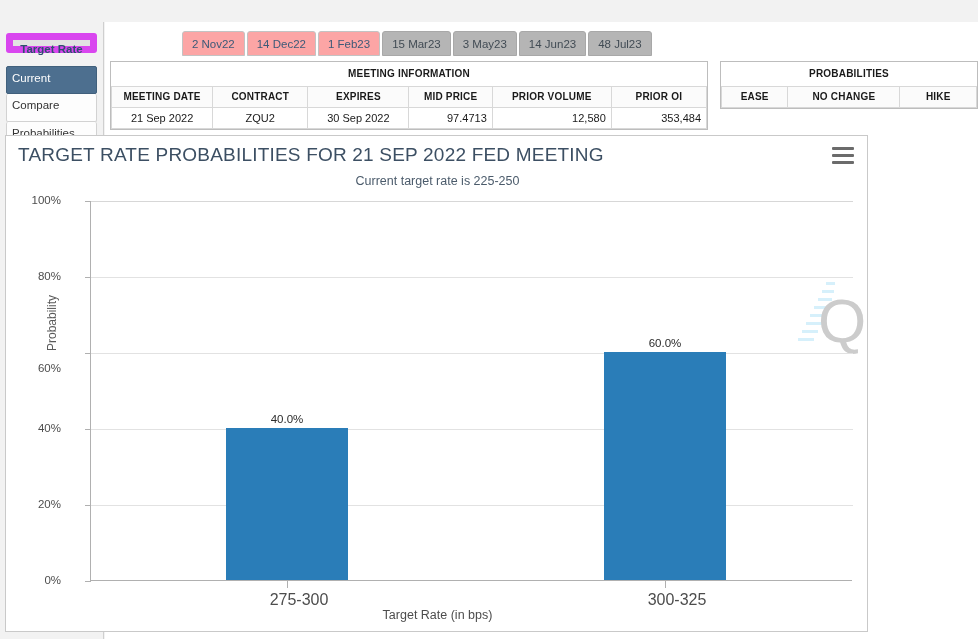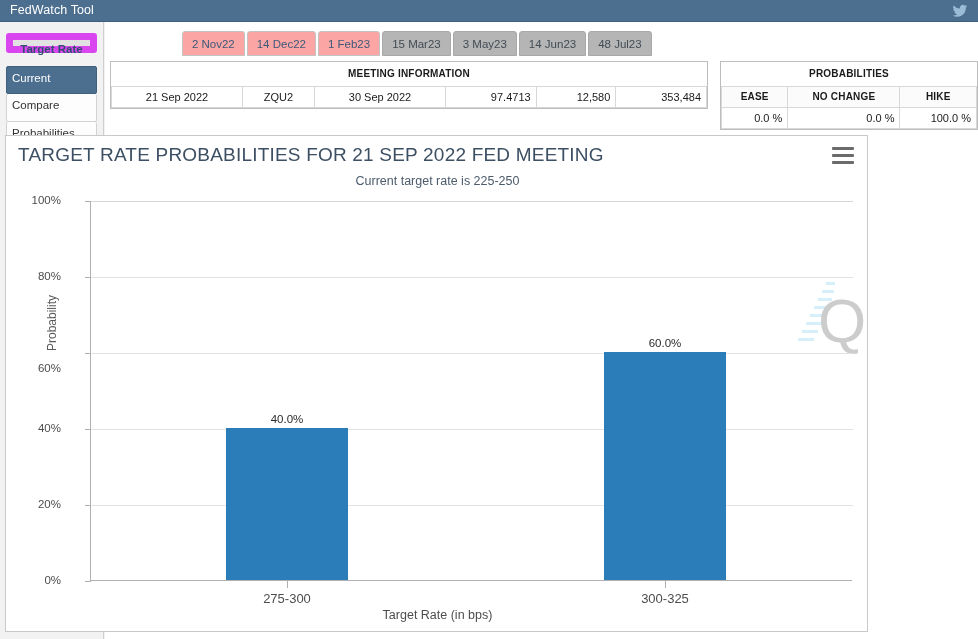--- a/index.html
+++ b/index.html
@@ -265,24 +265,25 @@
   }
   .xtick-mark {
     position: absolute;
     top: 380px;
     width: 1px; height: 7px;
     background: #b0b0b0;
   }
   .xtick-label {
     position: absolute;
     top: 390px;
-    font-size: 13px;
+    font-size: 16px;
     color: #4d4d4d;
     white-space: nowrap;
     transform: translateX(-50%);
+    margin-left: 12px;
   }
   .xlabel {
     position: absolute;
     left: 0; top: 472px;
     width: 863px;
     text-align: center;
     font-size: 12.5px;
     color: #4d4d4d;
   }
 
@@ -305,28 +306,20 @@
     position: absolute;
     height: 3px;
     background: #d6f0fb;
   }
 </style>
 </head>
 <body>
 
 <div id="app">
 
-  <div class="topbar">
-    <div class="topbar-title">FedWatch Tool</div>
-    <div class="twitter-icon">
-      <svg viewBox="0 0 24 24" width="18" height="16" aria-hidden="true">
-        <path fill="#9bbcd6" d="M23 4.9a9 9 0 0 1-2.6.7 4.5 4.5 0 0 0 2-2.5 9 9 0 0 1-2.9 1.1 4.5 4.5 0 0 0-7.7 4.1A12.8 12.8 0 0 1 2.5 3.6a4.5 4.5 0 0 0 1.4 6 4.5 4.5 0 0 1-2-.6v.1a4.5 4.5 0 0 0 3.6 4.4 4.5 4.5 0 0 1-2 .1 4.5 4.5 0 0 0 4.2 3.1A9 9 0 0 1 1 18.6a12.7 12.7 0 0 0 6.9 2c8.3 0 12.8-6.9 12.8-12.8v-.6A9 9 0 0 0 23 4.9z"></path>
-      </svg>
-    </div>
-  </div>
 
   <div class="sidebar">
 
     <div class="side-group-header">Target Rate</div>
     <div class="side-item first active">Current</div>
     <div class="side-item">Compare</div>
     <div class="side-item">Probabilities</div>
 
     <div class="side-spacer"></div>
 
@@ -356,20 +349,28 @@
       <div class="tab disabled">48 Jul23</div>
     </div>
 
     <div class="tables-row">
 
       <div class="panel meeting">
         <table class="grid">
           <tbody>
               <tr>
             <td class="caption" colspan="6">MEETING INFORMATION</td>
+          </tr>
+          <tr>
+            <th class="colhead" style="width:17%">MEETING DATE</th>
+            <th class="colhead" style="width:16%">CONTRACT</th>
+            <th class="colhead" style="width:17%">EXPIRES</th>
+            <th class="colhead" style="width:14%">MID PRICE</th>
+            <th class="colhead" style="width:20%">PRIOR VOLUME</th>
+            <th class="colhead" style="width:16%">PRIOR OI</th>
           </tr>
           <tr>
             <td class="cell-center">21 Sep 2022</td>
             <td class="cell-center">ZQU2</td>
             <td class="cell-center">30 Sep 2022</td>
             <td class="cell-right">97.4713</td>
             <td class="cell-right">12,580</td>
             <td class="cell-right">353,484</td>
           </tr>
         </tbody>
@@ -380,25 +381,20 @@
         <table class="grid">
           <tbody>
               <tr>
             <td class="caption" colspan="3">PROBABILITIES</td>
           </tr>
           <tr>
             <th class="colhead" style="width:26%">EASE</th>
             <th class="colhead" style="width:44%">NO CHANGE</th>
             <th class="colhead" style="width:30%">HIKE</th>
           </tr>
-          <tr>
-            <td class="cell-right">0.0 %</td>
-            <td class="cell-right">0.0 %</td>
-            <td class="cell-right">100.0 %</td>
-          </tr>
         </tbody>
           </table>
       </div>
 
     </div>
   </div>
 
   <div class="chart-panel">
 
     <div class="chart-title">TARGET RATE PROBABILITIES FOR 21 SEP 2022 FED MEETING</div>

